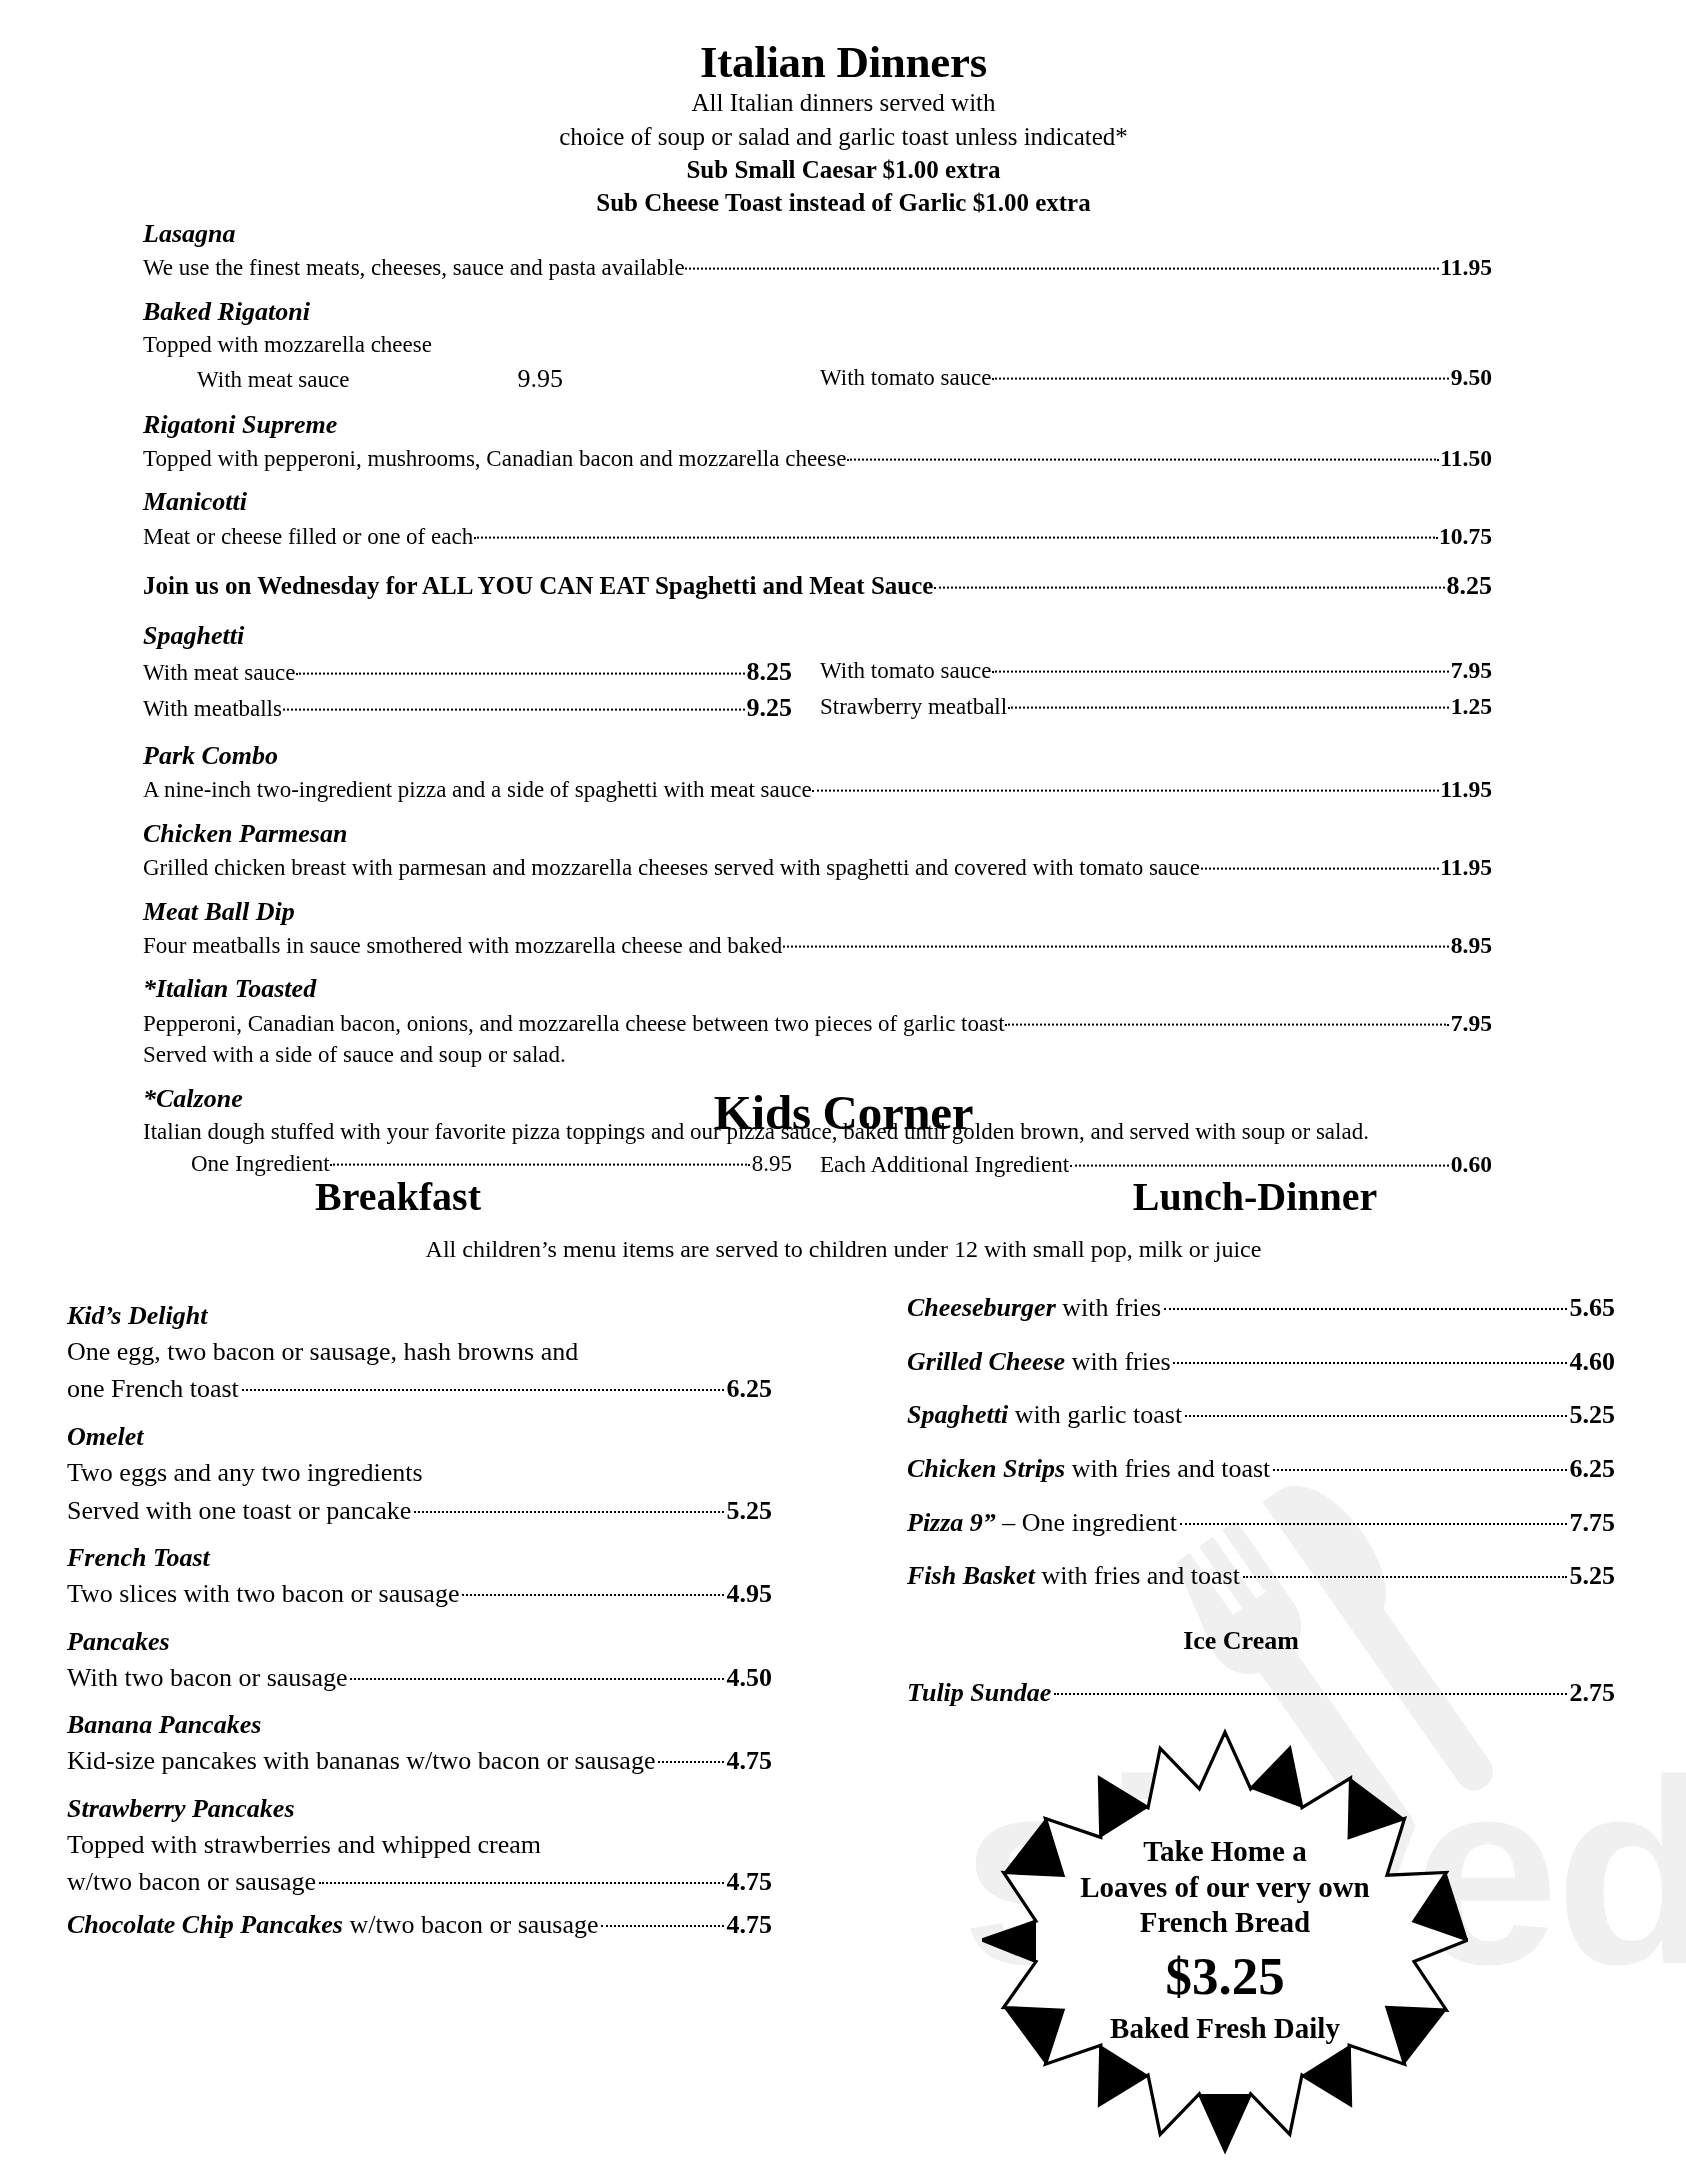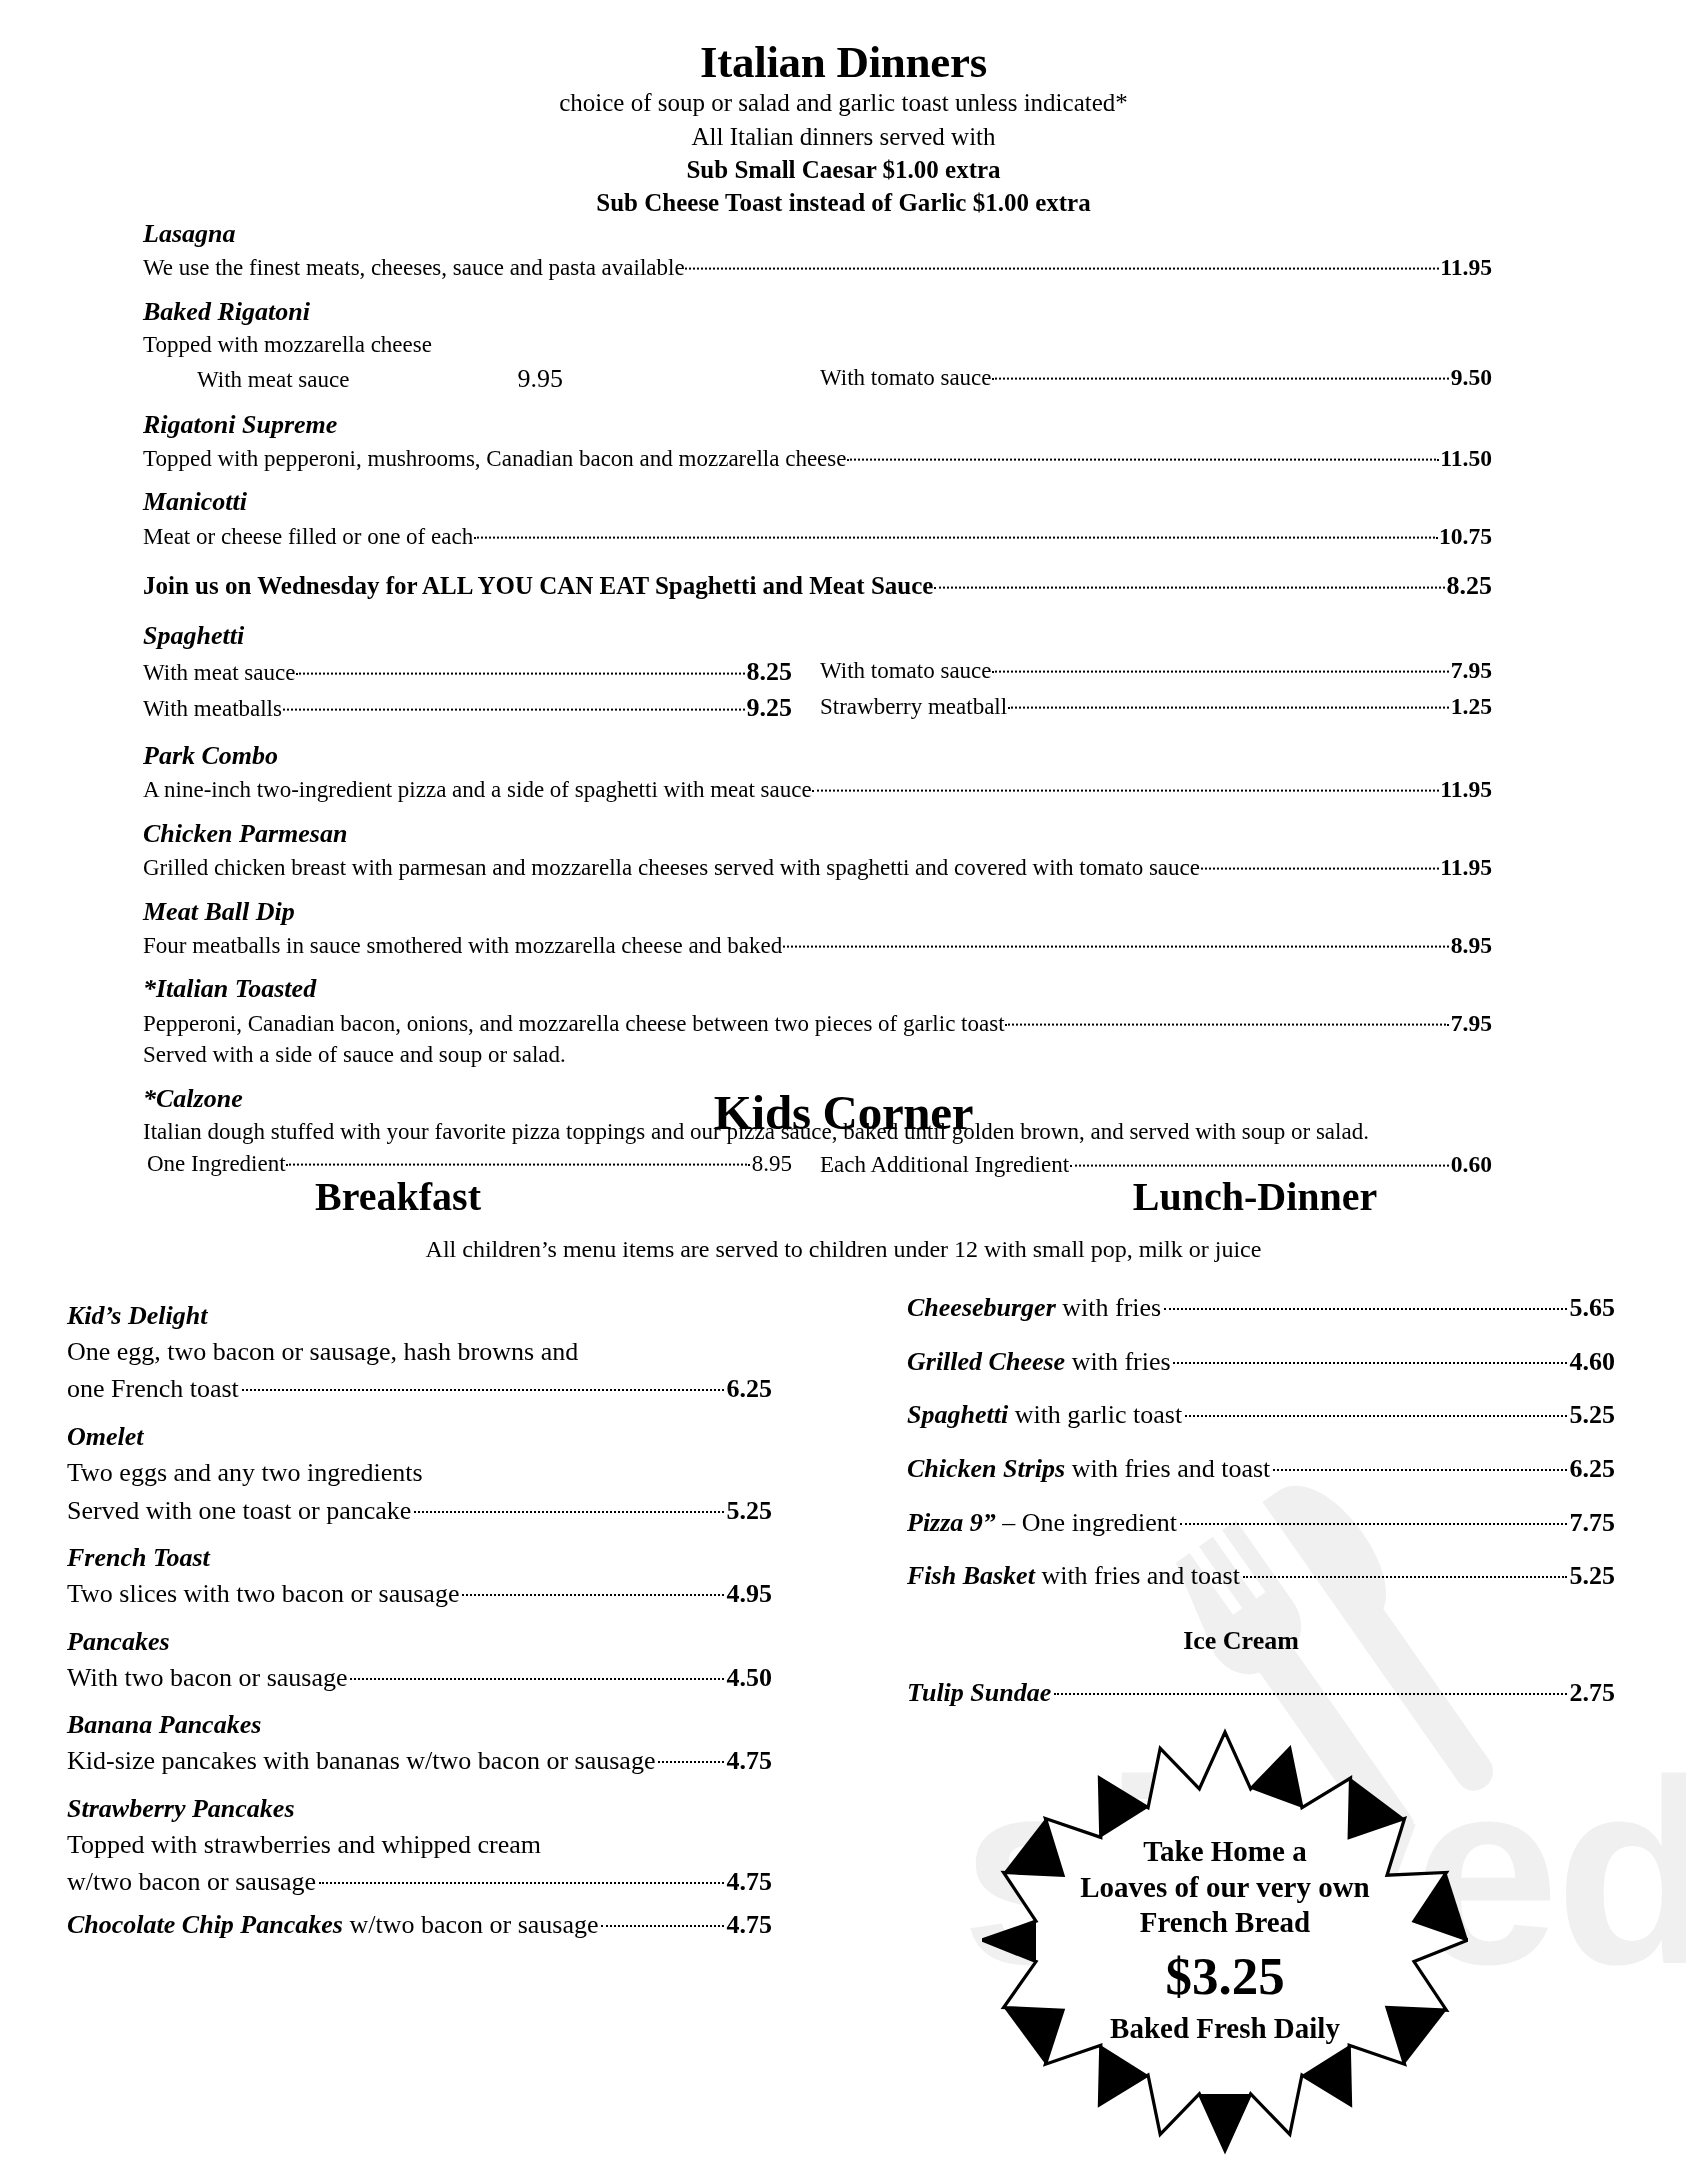--- a/index.html
+++ b/index.html
@@ -295,22 +295,22 @@
           <path d="M64 10 l9 0 0 40 6 0 0-40 9 0 0 40 6 0 0-40 9 0 0 52 c0 12 -7 19 -14 21 l0 108 c0 6 -5 10 -11 10 c-6 0 -11 -4 -11 -10 l0 -108 c-7 -2 -14 -9 -14 -21 z"></path>
           <path d="M130 10 c14 0 24 18 24 44 c0 20 -6 34 -14 39 l0 98 c0 6 -5 10 -10 10 c-6 0 -10 -4 -10 -10 l0 -181 z"></path>
         </g>
       </svg>
     </div>
     <div class="wm-text">sirved</div>
   </div>
 
   <div class="italian-wrap">
     <h1 class="section-title">Italian Dinners</h1>
+    <p class="sub-line">All Italian dinners served with</p>
     <p class="sub-line">choice of soup or salad and garlic toast unless indicated*</p>
-    <p class="sub-line">All Italian dinners served with</p>
     <p class="sub-line bold">Sub Small Caesar $1.00 extra</p>
     <p class="sub-line bold">Sub Cheese Toast instead of Garlic $1.00 extra</p>
   </div>
 
   <div class="items">
 
     <div class="item">
       <p class="item-name">Lasagna</p>
       <div class="row">
         <span class="desc">We use the finest meats, cheeses, sauce and pasta available</span>
@@ -441,21 +441,21 @@
       </div>
       <p class="plain-row">Served with a side of sauce and soup or salad.</p>
     </div>
 
     <div class="item" style="margin-top:10.8px;">
       <p class="item-name">*Calzone</p>
       <p class="plain-row">Italian dough stuffed with your favorite pizza toppings and our pizza sauce, baked until golden brown, and served with soup or salad.</p>
       <div class="two-col">
         <div class="col-a">
           <div class="row plain-price">
-            <span class="desc" style="padding-left:4px;">One Ingredient</span>
+            <span class="desc" style="padding-left:4px;margin-left:44px;">One Ingredient</span>
             <span class="leader"></span>
             <span class="price" style="font-size:23px;">8.95</span>
           </div>
         </div>
         <div class="col-gap"></div>
         <div class="col-b">
           <div class="row">
             <span class="desc">Each Additional Ingredient</span>
             <span class="leader"></span>
             <span class="price">0.60</span>

